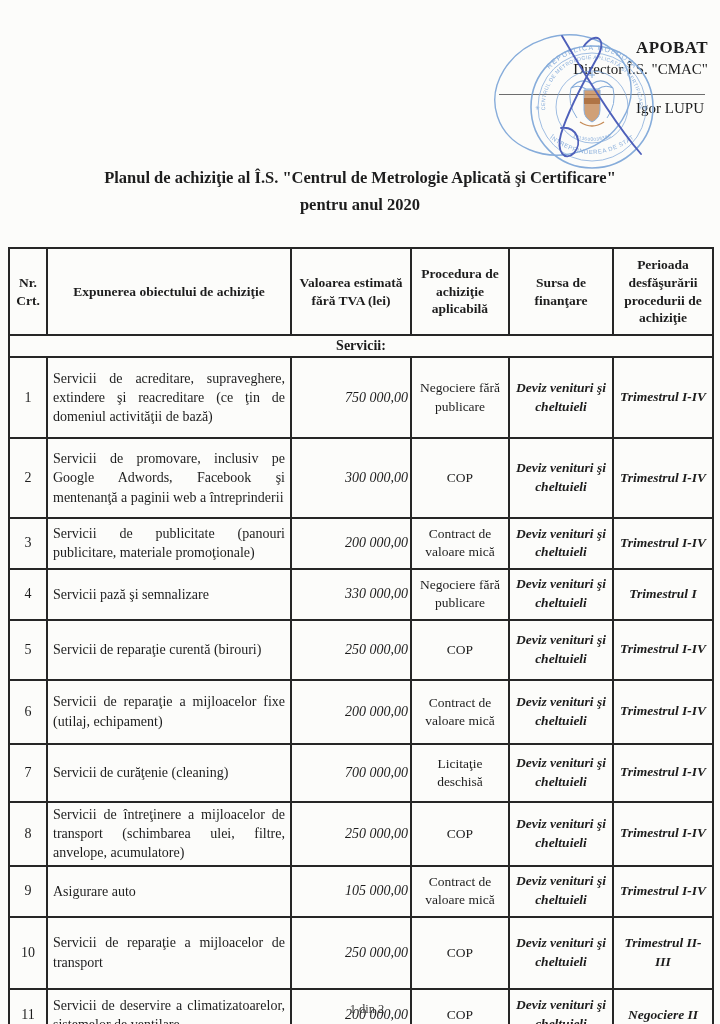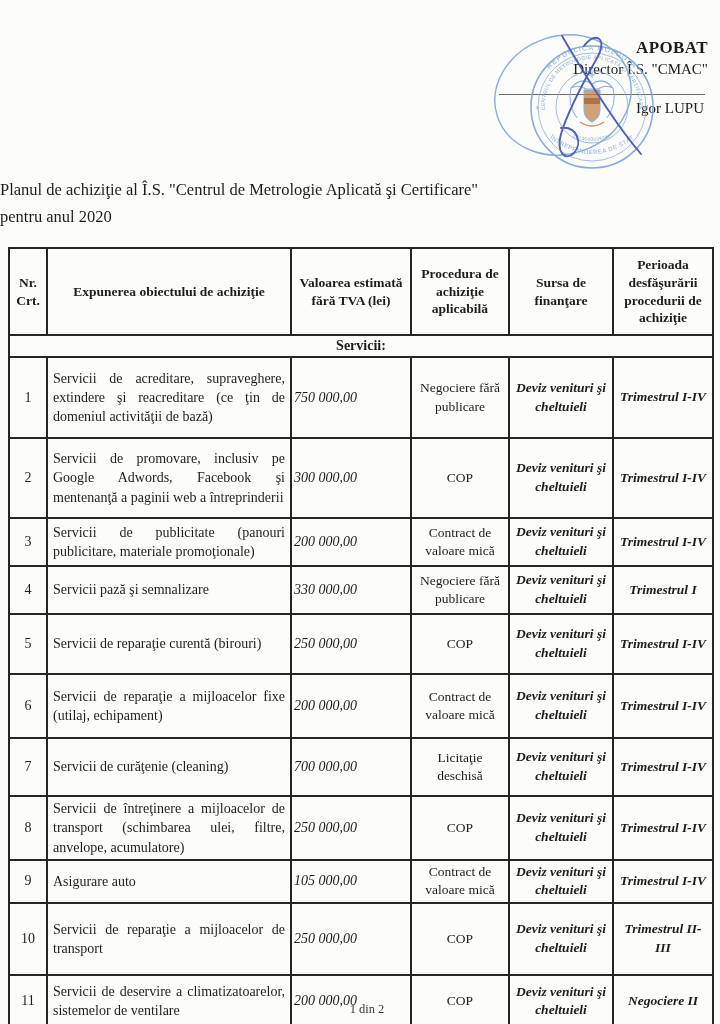--- a/index.html
+++ b/index.html
@@ -21,21 +21,21 @@
   .approval .l2{font-size:15px;margin-top:2px;}
   .approval .l3{font-size:15px;margin-top:20px;padding-right:4px;}
   .sig-line{
     position:absolute;left:499px;top:94px;width:206px;height:0;
     border-top:1px solid #6d6d6d;
   }
   .stamp-svg{position:absolute;left:487px;top:26px;opacity:.92;}
   
   .doc-title{
     position:absolute;top:164px;left:0;width:720px;
-    font-weight:normal;font-size:16.5px;line-height:1.65;margin-top:12px;
+    text-align:center;font-weight:bold;font-size:16.5px;line-height:1.65;
   }
   
   table.plan{
     position:absolute;left:8px;top:247px;width:704px;
     border-collapse:collapse;table-layout:fixed;
   }
   table.plan th, table.plan td{
     border:2px solid #262626;
     vertical-align:middle;
     overflow:hidden;
@@ -46,24 +46,24 @@
   }
   tr.section-row td{
     font-weight:bold;font-size:14px;text-align:center;
     height:20px;padding:0 2px;
   }
   td.c-nr{text-align:center;font-size:14px;padding:1px 2px;}
   td.c-obj{
     text-align:justify;text-align-last:left;
     font-size:14px;line-height:1.38;padding:2px 5px;
   }
-  td.c-val{text-align:left;font-style:italic;font-size:14px;white-space:nowrap;padding:1px 2px;}
+  td.c-val{text-align:right;font-style:italic;font-size:14px;white-space:nowrap;padding:1px 2px;}
   td.c-proc{text-align:center;font-size:13.5px;line-height:1.35;padding:1px 3px;}
   td.c-sursa{text-align:center;font-weight:bold;font-style:italic;font-size:13.5px;line-height:1.4;padding:1px 3px;}
-  td.c-per{text-align:center;font-weight:bold;font-style:italic;font-size:13.5px;line-height:1.4;padding:1px 3px;}
+  td.c-per{text-align:center;font-weight:bold;font-style:italic;font-size:13.5px;line-height:1.4;padding:15px 3px;}
   tbody tr:nth-child(1){height:81px;}
   tbody tr:nth-child(2){height:80px;}
   tbody tr:nth-child(3){height:48px;}
   tbody tr:nth-child(4){height:48px;}
   tbody tr:nth-child(5){height:60px;}
   tbody tr:nth-child(6){height:64px;}
   tbody tr:nth-child(7){height:58px;}
   tbody tr:nth-child(8){height:61px;}
   tbody tr:nth-child(9){height:43px;}
   tbody tr:nth-child(10){height:72px;}

